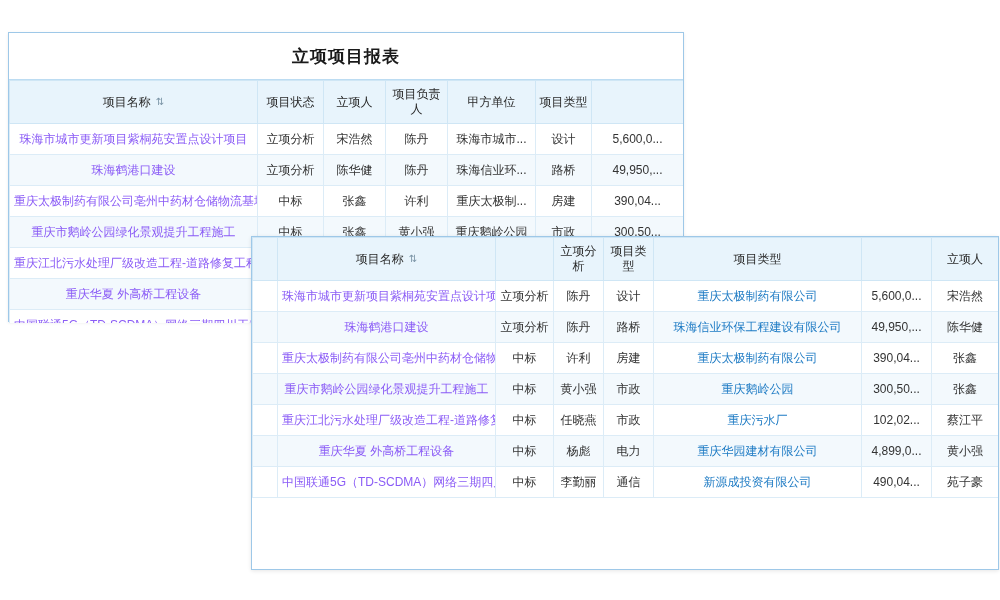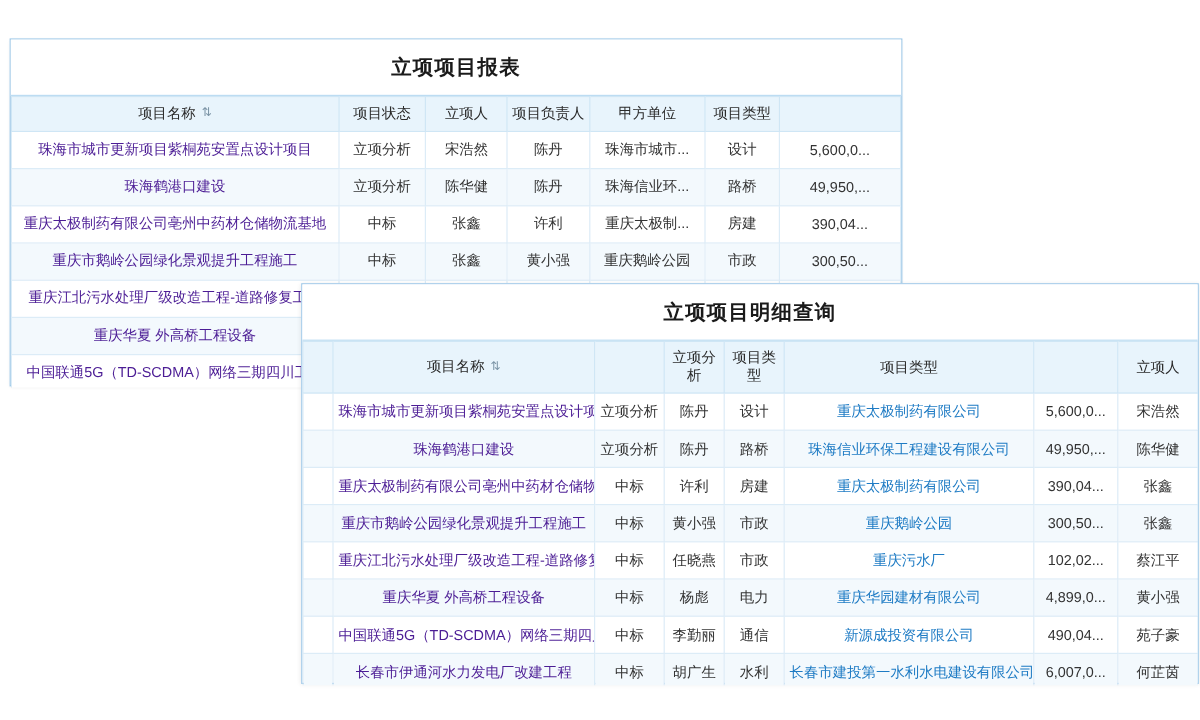--- a/index.html
+++ b/index.html
@@ -63,21 +63,21 @@
     text-align: center;
     color: #333333;
     white-space: nowrap;
     overflow: hidden;
     text-overflow: clip;
     height: 18px;
     vertical-align: middle;
   }
 
   table.grid td.name {
-    color: #4c1d95;
+    color: #8b5cf6;
     text-align: center;
   }
 
   table.grid td.unit {
     color: #1e7bc4;
     text-align: center;
   }
 
   table.grid tr.odd td {
     background: #ffffff;
@@ -92,21 +92,21 @@
     margin-left: 5px;
     font-size: 10px;
     color: #7a93a5;
     transform: translateY(-1px);
   }
 
   
   #report-panel {
     left: 8px;
     top: 32px;
-    width: 744px;
+    width: 676px;
     height: 290px;
     box-shadow: 0 1px 3px rgba(0,0,0,0.08);
   }
   #report-panel .body {
     height: 243px;
     overflow: hidden;
   }
 
   
   #detail-panel {
@@ -214,21 +214,20 @@
             <td></td>
             <td></td>
           </tr>
 
         </tbody>
       </table>
     </div>
   </div>
 
   <div class="panel" id="detail-panel">
-    <div class="panel-title">立项项目明细查询</div>
     <div class="body">
       <table class="grid">
         <colgroup>
           <col style="width:25px">
           <col style="width:218px">
           <col style="width:58px">
           <col style="width:50px">
           <col style="width:50px">
           <col style="width:208px">
           <col style="width:70px">
@@ -310,29 +309,19 @@
           <tr class="odd">
             <td></td>
             <td class="name">中国联通5G（TD-SCDMA）网络三期四川工程</td>
             <td>中标</td>
             <td>李勤丽</td>
             <td>通信</td>
             <td class="unit">新源成投资有限公司</td>
             <td>490,04...</td>
             <td>苑子豪</td>
           </tr>
-          <tr class="even">
-            <td></td>
-            <td class="name">长春市伊通河水力发电厂改建工程</td>
-            <td>中标</td>
-            <td>胡广生</td>
-            <td>水利</td>
-            <td class="unit">长春市建投第一水利水电建设有限公司</td>
-            <td>6,007,0...</td>
-            <td>何芷茵</td>
-          </tr>
 
         </tbody>
       </table>
     </div>
   </div>
 
 </div>
 
 </body></html>

